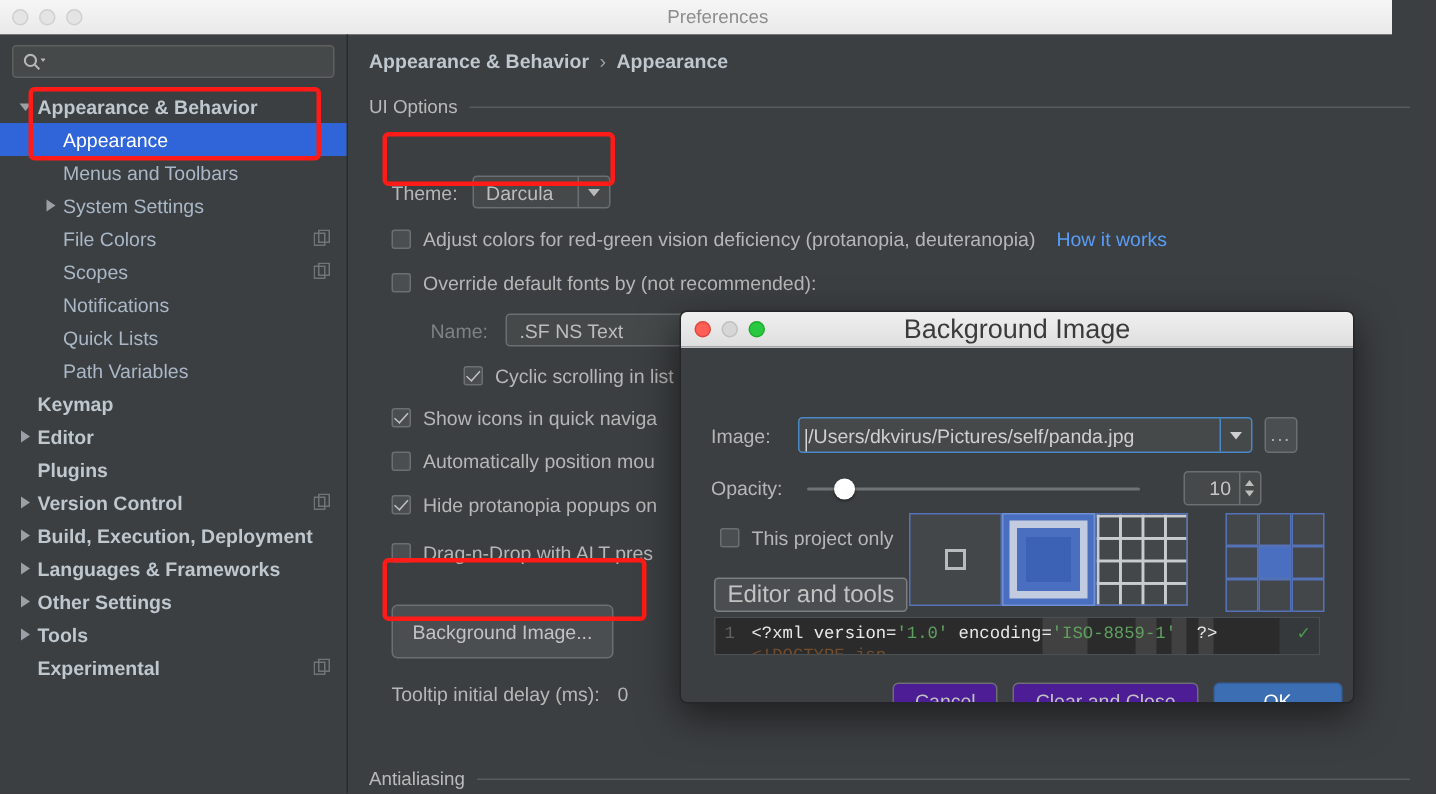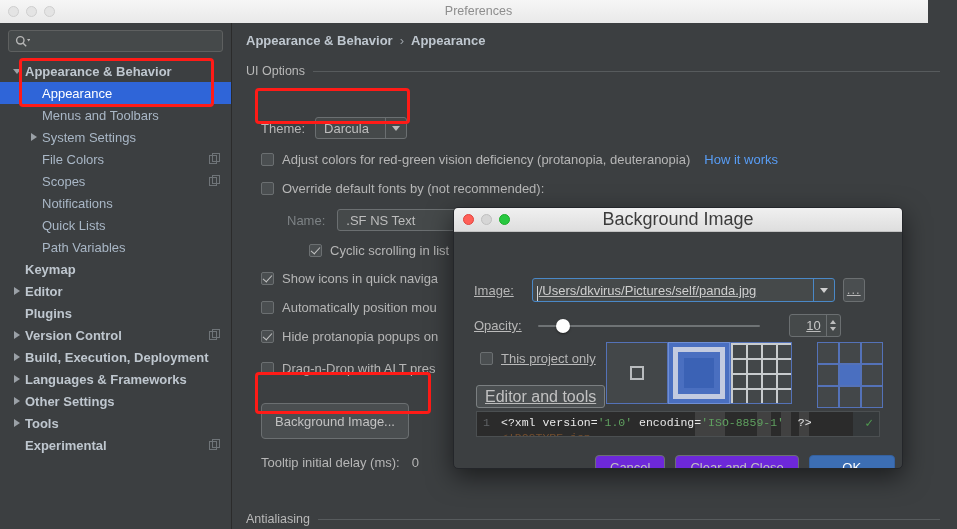--- a/index.html
+++ b/index.html
@@ -116,21 +116,21 @@
     position:absolute;left:0;top:0;width:100%;height:23px;line-height:23px;
     text-align:center;font-size:18px;color:#3b3b3b;
   }
   .dlg-dots{position:absolute;left:9px;top:6px;display:flex;gap:7px;}
   .dlg-dots span{width:11px;height:11px;border-radius:50%;display:block;box-sizing:border-box;}
   .d-red{background:#ff5f57;border:1px solid #e0443e;}
   .d-yel{background:#d6d6d6;border:1px solid #c0c0c0;}
   .d-grn{background:#28c840;border:1px solid #1dad2b;}
 
   .dlg-body{position:relative;height:237px;}
-  .drow{position:absolute;display:flex;align-items:center;text-decoration:underline;}
+  .drow{position:absolute;display:flex;align-items:center;}
   .dlbl{font-size:13px;color:#b6b6b6;}
 
   .path-combo{
     height:24px;background:#45494a;border:1px solid #4a88c7;border-radius:3px;
     display:flex;align-items:center;box-sizing:border-box;
   }
   .path-combo .pv{padding:0 6px;font-size:13px;color:#cfcfcf;flex:1;position:relative;}
   .path-combo .pv::before{
     content:"";position:absolute;left:4px;top:3px;width:1px;height:15px;background:#d6d6d6;
   }
@@ -199,21 +199,21 @@
   .tk-green{color:#5fa05f;}
   .tk-red{color:#cc7832;}
   .code .gutter-r{position:absolute;right:0;top:0;width:26px;height:100%;background:#35393b;}
   .code .check{position:absolute;right:6px;top:3px;color:#4f9a4f;font-size:13px;}
   .code .ghost{position:absolute;top:0;height:100%;opacity:.20;background:#9a9a9a;}
 
   .dbtn{
     height:25px;border-radius:4px;display:inline-flex;align-items:center;justify-content:center;
     padding:0 14px;font-size:13px;box-sizing:border-box;
   }
-  .dbtn.norm{background:#6d28d9;border:1px solid #6b6f71;color:#c2c2c2;}
+  .dbtn.norm{background:#4c1d95;border:1px solid #6b6f71;color:#c2c2c2;}
   .dbtn.prim{background:#3c6eb4;border:1px solid #35619f;color:#ffffff;}
 </style>
 </head>
 <body>
 
 <div id="root">
 
   <div class="titlebar">
     <div class="tl-dots">
       <span class="tl-dot"></span>

